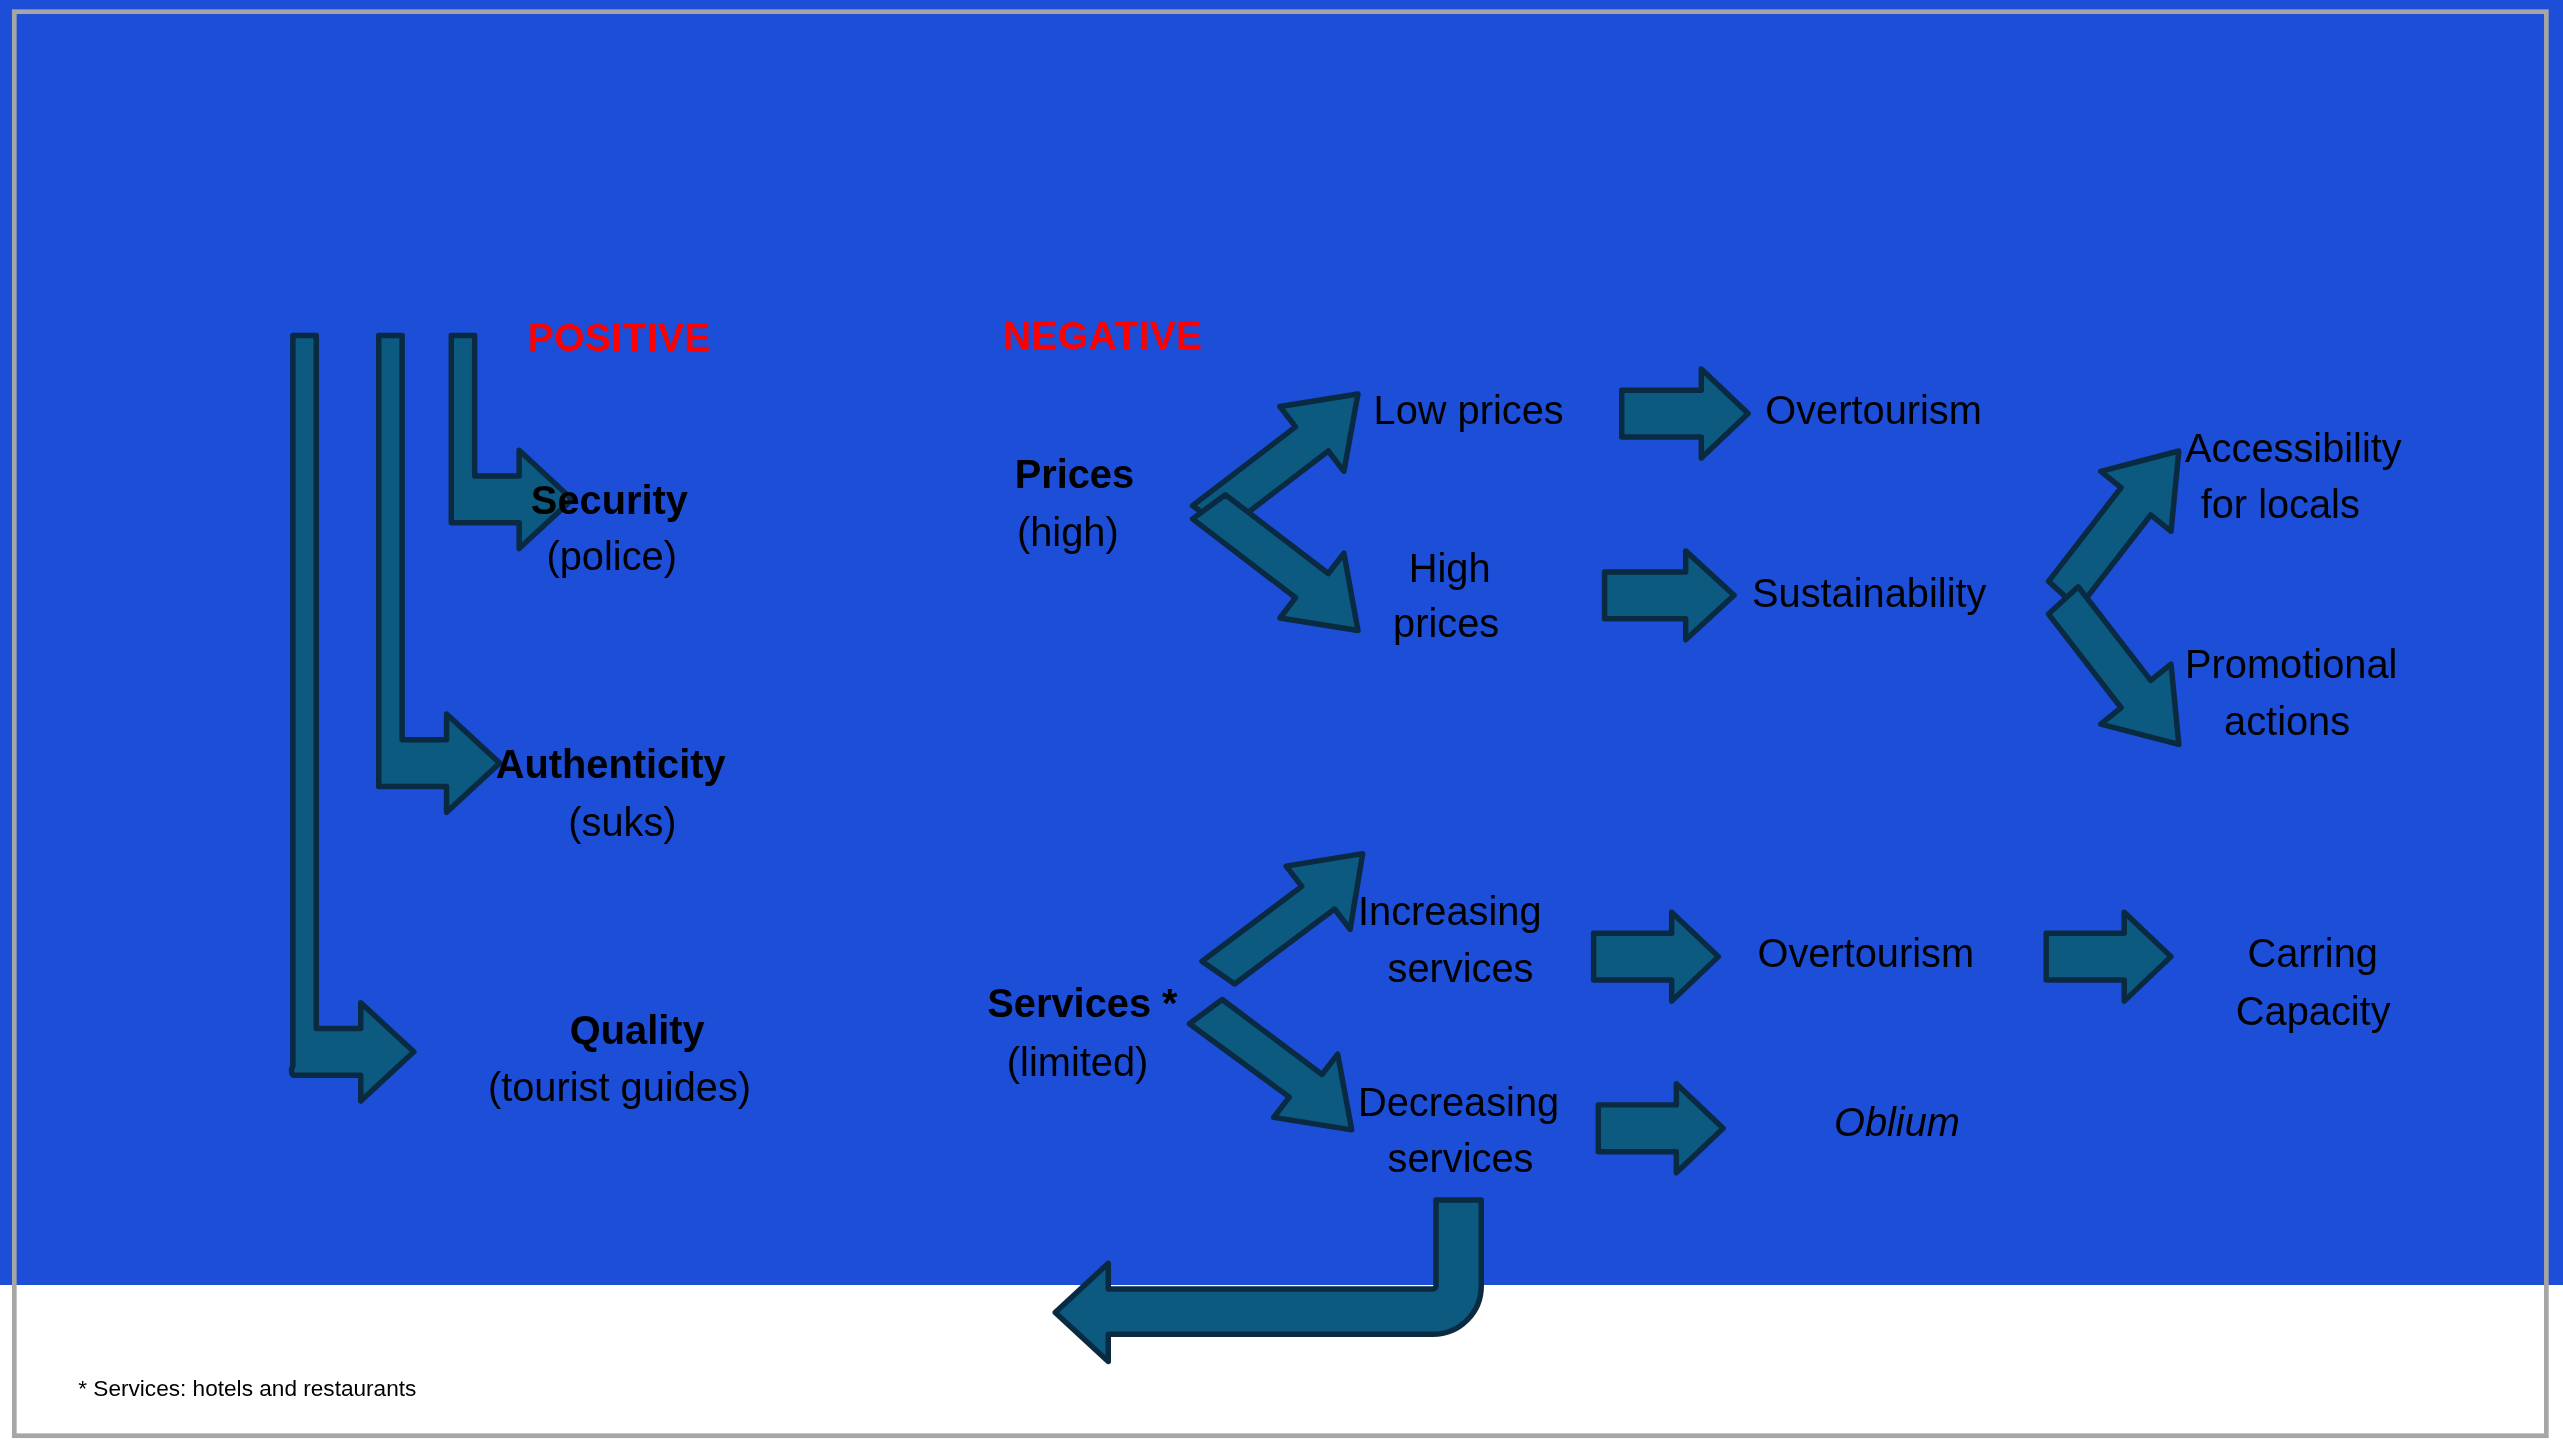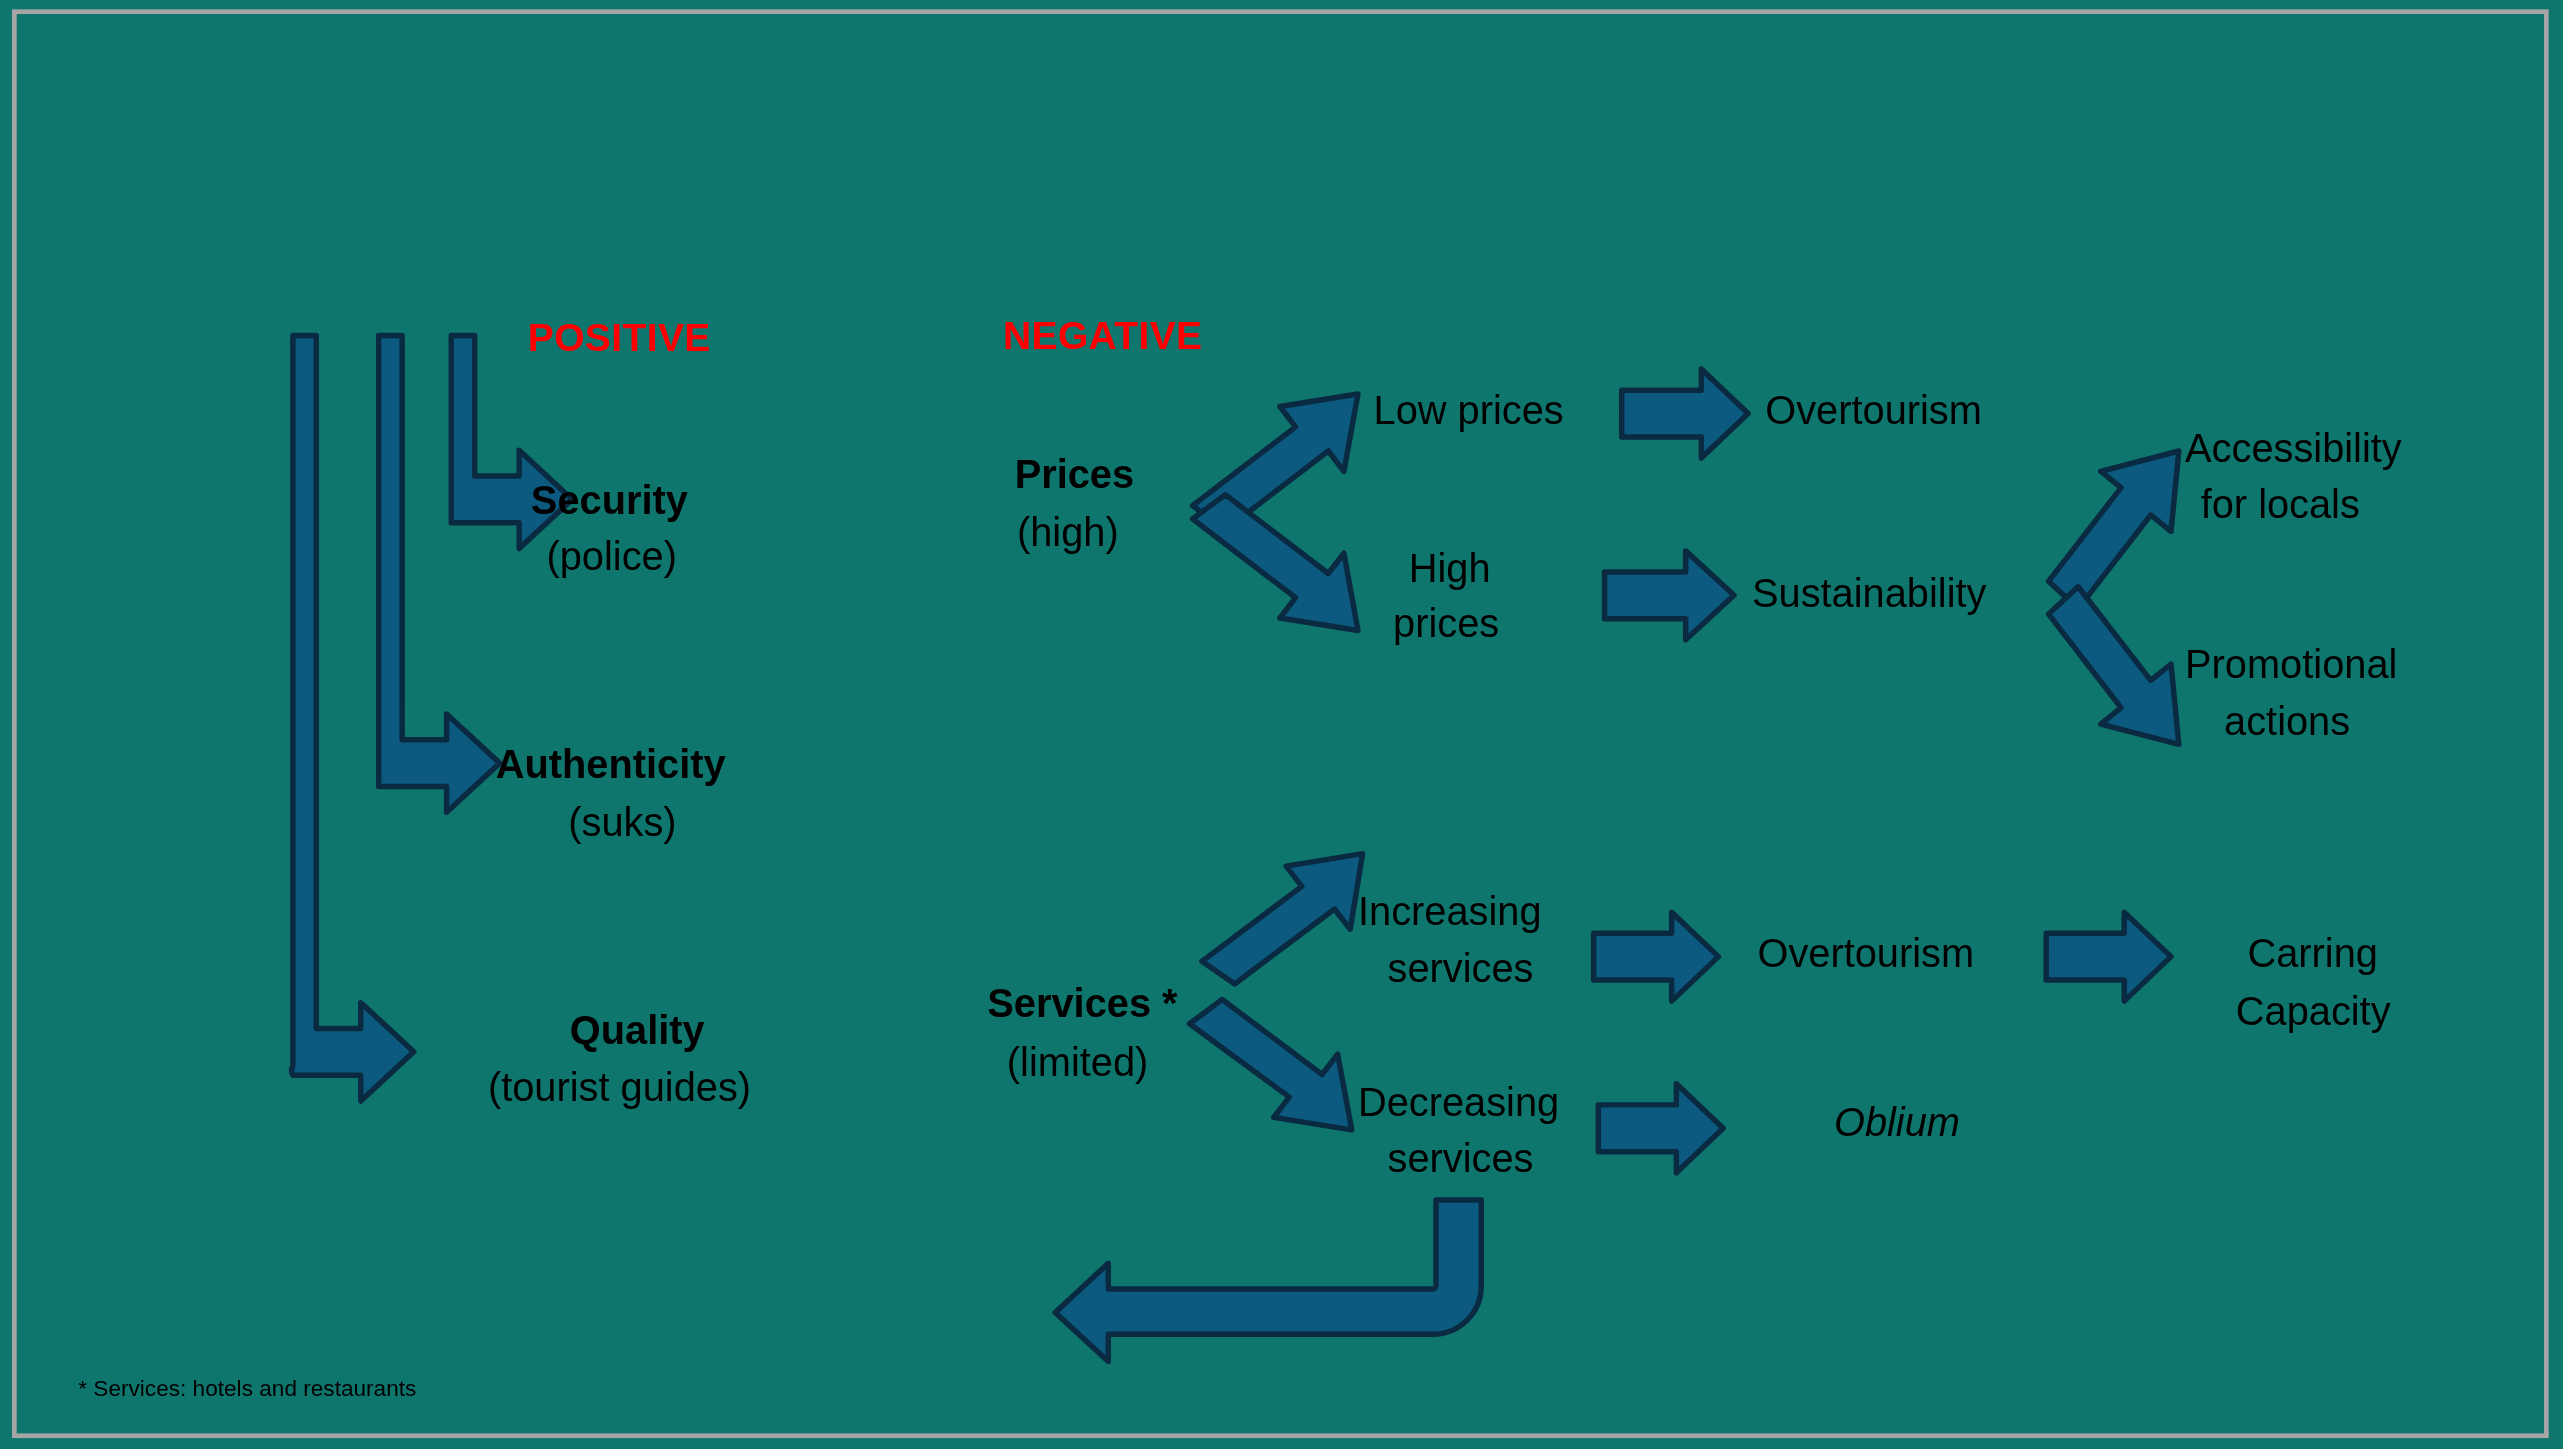--- a/index.html
+++ b/index.html
@@ -10,22 +10,22 @@
   }
   body {
     width: 2563px;
     height: 1449px;
     font-family: "Liberation Sans", sans-serif;
     overflow: hidden;
   }
   #diagram-root {
     position: relative;
     width: 2563px;
-    height: 1449px;
-    background: #0f766e;
+    height: 1285px;
+    background: #1d4ed8;
   }
   #diagram-svg {
     display: block;
     width: 2563px;
     height: 1449px;
   }
   .frame-rect {
     fill: none;
     stroke: #a6a6a6;
     stroke-width: 6;

